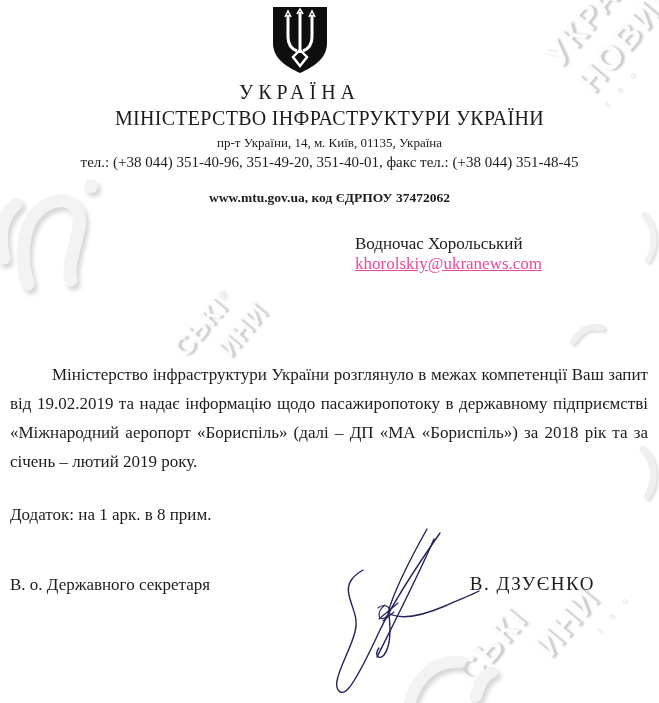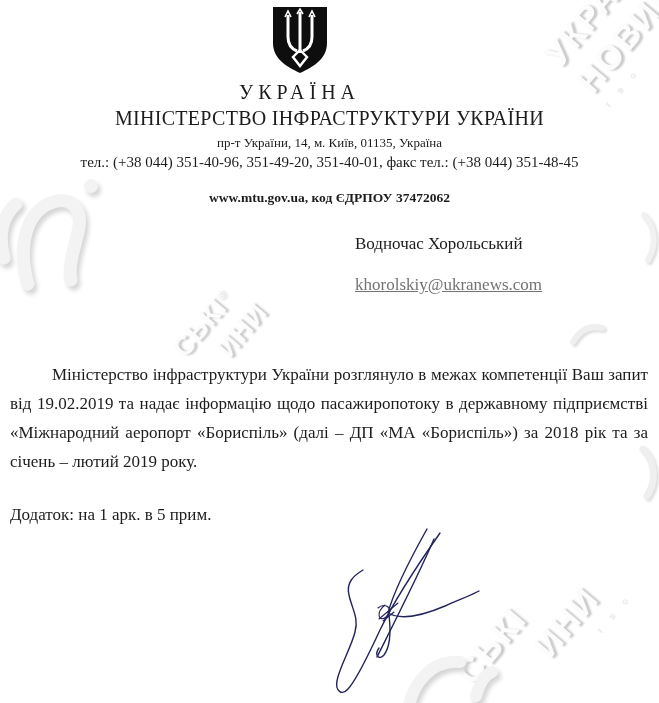--- a/index.html
+++ b/index.html
@@ -35,21 +35,21 @@
   
   .letterhead{position:relative;z-index:1;text-align:center;padding-top:6px;}
   .emblem-block{transform:translateX(-30px);}
   .country{font-size:20px;letter-spacing:5px;margin-top:3px;}
   .ministry{font-size:20px;white-space:nowrap;margin-top:3px;letter-spacing:0.3px;}
   .addr{font-size:13px;margin-top:5px;}
   .phones{font-size:15px;margin-top:3px;}
   .web{font-size:13.5px;margin-top:19px;font-weight:bold;}
   
   .recipient{position:absolute;left:355px;top:234px;z-index:1;font-size:17px;}
-  .recipient .email{margin-top:21px;text-decoration:underline;display:inline-block;color:#737373;}
+  .recipient .email{text-decoration:underline;display:inline-block;color:#ec4899;}
   
   .letter-body{position:absolute;left:10px;right:11px;top:360px;z-index:1;
     font-size:17px;line-height:29px;text-align:justify;}
   .letter-body p{margin:0;text-indent:42px;}
   .attachment{margin-top:24px;font-size:17px;text-align:left;}
   .signoff{display:flex;justify-content:space-between;align-items:baseline;margin-top:40px;}
   .position-title{font-size:17px;}
   .signer{font-size:19px;letter-spacing:1.5px;margin-right:53px;}
   
   .sig-svg{position:absolute;left:333px;top:520px;z-index:2;}
@@ -126,21 +126,25 @@
     <div class="web">www.mtu.gov.ua, код ЄДРПОУ 37472062</div>
   </header>
 
   <div class="recipient">
     <div>Водночас Хорольський</div>
     <div class="email">khorolskiy@ukranews.com</div>
   </div>
 
   <main class="letter-body">
     <p>Міністерство інфраструктури України розглянуло в межах компетенції Ваш запит від 19.02.2019 та надає інформацію щодо пасажиропотоку в державному підприємстві «Міжнародний аеропорт «Бориспіль» (далі – ДП «МА «Бориспіль») за 2018 рік та за січень – лютий 2019 року.</p>
-    <div class="attachment">Додаток: на 1 арк. в 5 прим.</div>
+    <div class="attachment">Додаток: на 1 арк. в 8 прим.</div>
+    <div class="signoff">
+      <span class="position-title">В. о. Державного секретаря</span>
+      <span class="signer">В. ДЗУЄНКО</span>
+    </div>
   </main>
 
   <svg class="sig-svg" width="150" height="180" viewBox="0 0 150 180">
     <g fill="none" stroke="#23235c" stroke-width="1.4" stroke-linecap="round" stroke-linejoin="round">
       <path d="M30,50 C20,56 13,63 16,75 C19,89 26,98 22,112 C18,128 6,148 4,161 C2,171 9,176 15,169 C25,158 37,131 47,110 C62,79 93,33 107,13" stroke="#23235c"></path>
       <path d="M44,137 C60,105 86,54 101,19" stroke="#23235c"></path>
       <path d="M94,9 C80,34 61,70 55,93 C69,101 91,95 112,86 C125,80 139,75 146,71" stroke="#23235c"></path>
       <path d="M56,95 C58,112 57,127 51,135 C46,141 41,135 46,128" stroke="#23235c"></path>
       <path stroke-width="1.1" d="M45,88 C53,81 62,90 53,97 C45,103 43,92 52,85 M46,99 L65,83 M50,101 L61,92" stroke="#23235c"></path>
     </g>

